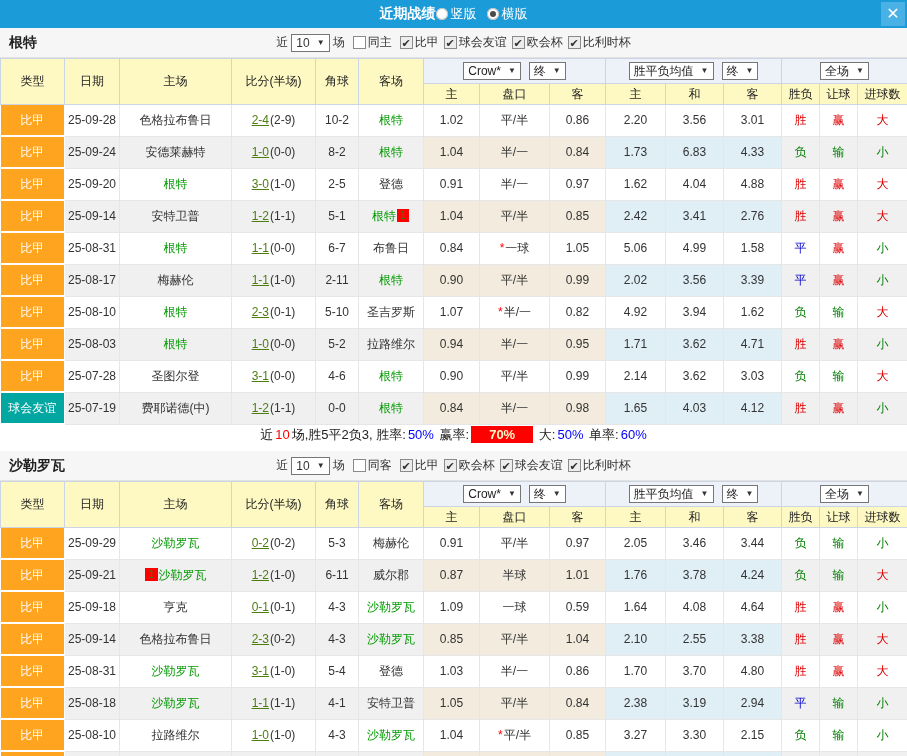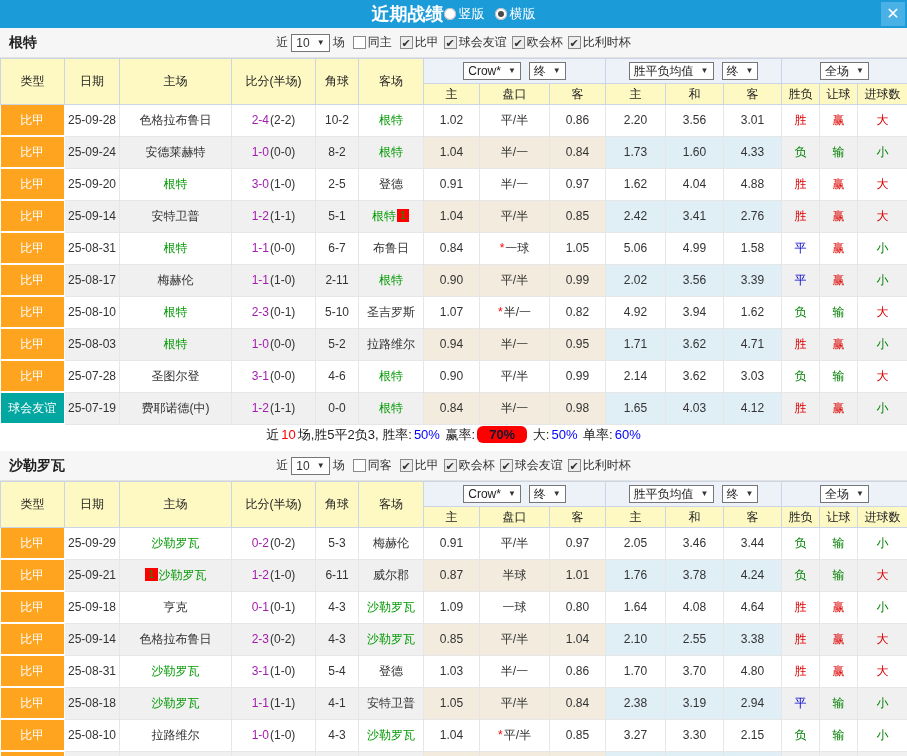--- a/index.html
+++ b/index.html
@@ -1,21 +1,21 @@
 <!DOCTYPE html>
 <html><head>
 <meta charset="utf-8">
 <style>
   html,body{margin:0;padding:0;background:#fff;}
   body{width:907px;font-family:"Liberation Sans","DejaVu Sans",sans-serif;font-size:12px;color:#333;}
   .modal{width:907px;}
 
   
   .titlebar{height:28px;background:#1C9BD9;position:relative;display:flex;align-items:center;justify-content:center;color:#fff;}
-  .titlebar .title-text{font-size:18px;font-weight:bold;margin-right:0;}
+  .titlebar .title-text{font-size:14px;font-weight:bold;margin-right:0;}
   .radio-group{display:flex;align-items:center;gap:10px;}
   .radio-opt{display:inline-flex;align-items:center;gap:3px;cursor:pointer;font-size:13px;color:#fff;}
   .radio{display:inline-block;width:12px;height:12px;border-radius:50%;background:#fff;box-shadow:inset 0 0 0 1px #bbb;position:relative;}
   .radio.checked::after{content:"";position:absolute;left:3px;top:3px;width:6px;height:6px;border-radius:50%;background:#4a4a4a;}
   .close-btn{position:absolute;right:2px;top:2px;width:24px;height:24px;background:#49b1e6;color:#fff;font-size:16px;line-height:24px;text-align:center;cursor:pointer;}
 
   
   .filter-row{height:29px;background:#F6F6F6;display:flex;align-items:center;justify-content:center;position:relative;border-bottom:1px solid #e2e2e2;}
   .team-name{position:absolute;left:9px;top:0;line-height:29px;font-size:14px;font-weight:bold;color:#222;}
   .filter-controls{display:flex;align-items:center;gap:3px;font-size:12px;color:#333;}
@@ -35,35 +35,35 @@
   tbody td{height:28px;text-align:center;border-right:1px solid #E6E6E6;border-bottom:1px solid #E6E6E6;color:#333;overflow:hidden;white-space:nowrap;}
   tbody tr:nth-child(odd) td{background:#FFFFFF;}
   tbody tr:nth-child(even) td{background:#F0F0F0;}
   tbody td.crow{background:#FCF5E9;}
   tbody tr:nth-child(even) td.crow{background:#F3ECDE;}
   tbody td.avg{background:#E9F5FC;}
   tbody tr:nth-child(even) td.avg{background:#E0EEF6;}
   tbody td.type{color:#fff;border-bottom:2px solid #fff;border-right:1px solid #fff;}
   td.team span{color:#333;}
   td.team.green span{color:#009900;}
-  .ft{color:#a21caf;}
+  .ft{color:#4d7c0f;text-decoration:underline;}
   .ht{color:#333;margin-left:1px;}
   .star{color:#FF0000;margin-right:1px;}
   .badge{display:inline-block;background:#FF0000;color:#fff;font-size:11px;line-height:13px;padding:0 3px;margin:0 1px;vertical-align:1px;}
   td.res.r{color:#DD0000;}
   td.res.g{color:#008000;}
   td.res.b{color:#0000CC;}
 
   
   .summary{height:22px;line-height:20px;text-align:center;font-size:13px;color:#222;background:#fff;}
   .summary span{margin:0 1px;}
   .seg-k{color:#222;}
   .seg-r{color:#FF0000;}
   .seg-b{color:#0000FF;}
-  .seg-hl{background:#FF0000;color:#0f172a;font-weight:bold;padding:1px 12px;border-radius:6px;}
+  .seg-hl{background:#FF0000;color:#fef9c3;font-weight:bold;padding:1px 18px;}
 
   .team-section + .team-section{margin-top:4px;}
 </style>
 </head>
 <body>
 
 <div class="modal">
 
   <div class="titlebar">
     <span class="title-text">近期战绩</span>
@@ -178,21 +178,21 @@
           <th>胜负</th>
           <th>让球</th>
           <th>进球数</th>
         </tr>
       </thead>
       <tbody>
           <tr>
             <td class="type" style="background: rgb(255, 164, 30);">比甲</td>
             <td>25-09-28</td>
             <td class="team"><span>色格拉布鲁日</span></td>
-            <td><span class="ft">2-4</span><span class="ht">(2-2)</span></td>
+            <td><span class="ft">2-4</span><span class="ht">(2-9)</span></td>
             <td>10-2</td>
             <td class="team green"><span>根特</span></td>
             <td class="crow">1.02</td>
             <td class="crow">平/半</td>
             <td class="crow">0.86</td>
             <td class="avg">2.20</td>
             <td class="avg">3.56</td>
             <td class="avg">3.01</td>
             <td class="res r">胜</td>
             <td class="res r">赢</td>
@@ -202,21 +202,21 @@
             <td class="type" style="background: rgb(255, 164, 30);">比甲</td>
             <td>25-09-24</td>
             <td class="team"><span>安德莱赫特</span></td>
             <td><span class="ft">1-0</span><span class="ht">(0-0)</span></td>
             <td>8-2</td>
             <td class="team green"><span>根特</span></td>
             <td class="crow">1.04</td>
             <td class="crow">半/一</td>
             <td class="crow">0.84</td>
             <td class="avg">1.73</td>
-            <td class="avg">1.60</td>
+            <td class="avg">6.83</td>
             <td class="avg">4.33</td>
             <td class="res g">负</td>
             <td class="res g">输</td>
             <td class="res g">小</td>
           </tr>
           <tr>
             <td class="type" style="background: rgb(255, 164, 30);">比甲</td>
             <td>25-09-20</td>
             <td class="team green"><span>根特</span></td>
             <td><span class="ft">3-0</span><span class="ht">(1-0)</span></td>
@@ -493,21 +493,21 @@
           </tr>
           <tr>
             <td class="type" style="background: rgb(255, 164, 30);">比甲</td>
             <td>25-09-18</td>
             <td class="team"><span>亨克</span></td>
             <td><span class="ft">0-1</span><span class="ht">(0-1)</span></td>
             <td>4-3</td>
             <td class="team green"><span>沙勒罗瓦</span></td>
             <td class="crow">1.09</td>
             <td class="crow">一球</td>
-            <td class="crow">0.80</td>
+            <td class="crow">0.59</td>
             <td class="avg">1.64</td>
             <td class="avg">4.08</td>
             <td class="avg">4.64</td>
             <td class="res r">胜</td>
             <td class="res r">赢</td>
             <td class="res g">小</td>
           </tr>
           <tr>
             <td class="type" style="background: rgb(255, 164, 30);">比甲</td>
             <td>25-09-14</td>

